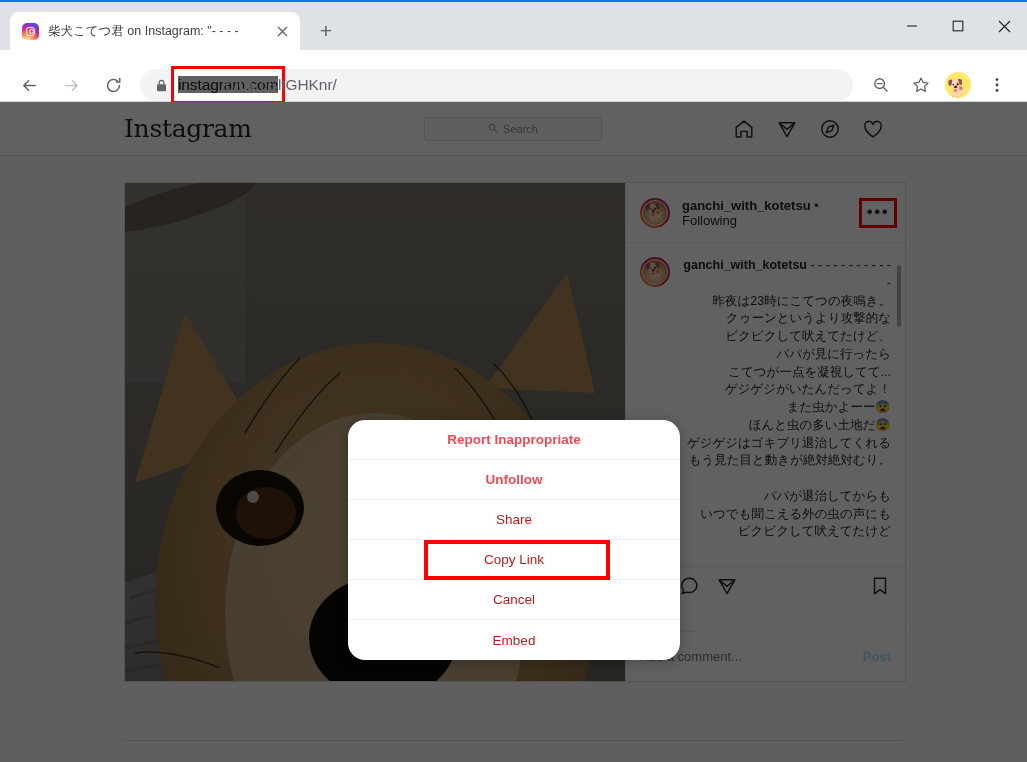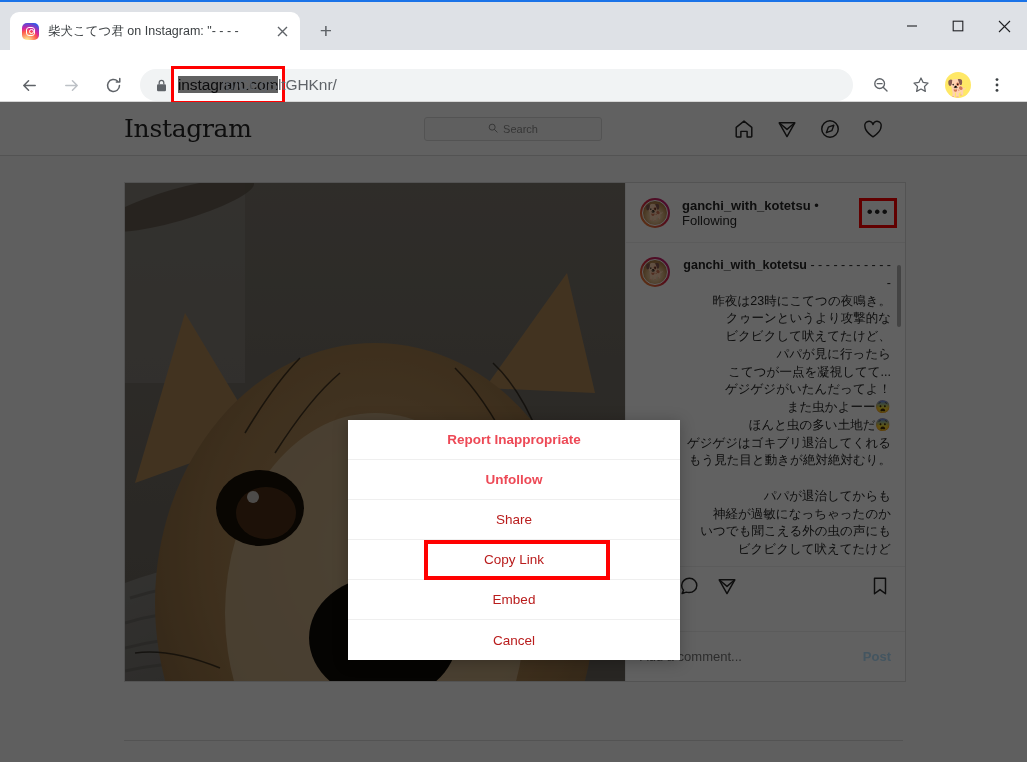--- a/index.html
+++ b/index.html
@@ -220,21 +220,21 @@
 
   
   .dim {
     position: absolute; inset: 0; background: rgba(0,0,0,0.62);
     z-index: 20;
     padding-left: 43px;
   }
   .modal {
     position: absolute; z-index: 30;
     left: 348px; top: 420px; width: 332px;
-    background: #ffffff; border-radius: 0; overflow: hidden;
+    background: #ffffff; border-radius: 17px; overflow: hidden;
     box-shadow: 0 2px 14px rgba(0,0,0,.25);
     text-align: center;
   }
   .modal-item {
     height: 40px; display: flex; align-items: center; justify-content: center;
     font-size: 13.5px; color: #b91c1c; border-bottom: 1px solid #efefef;
     position: relative;
   }
   .modal-item:last-child { border-bottom: 0; }
   .modal-item.danger { color: #ed4956; font-weight: 700; }
@@ -468,21 +468,20 @@
                       <div class="cap-line">ビクビクして吠えてたけど、</div>
                       <div class="cap-line">パパが見に行ったら</div>
                       <div class="cap-line">こてつが一点を凝視してて...</div>
                       <div class="cap-line">ゲジゲジがいたんだってよ！</div>
                       <div class="cap-line">また虫かよーー😨</div>
                       <div class="cap-line">ほんと虫の多い土地だ😨</div>
                       <div class="cap-line">ゲジゲジはゴキブリ退治してくれる</div>
                       <div class="cap-line">もう見た目と動きが絶対絶対むり。</div>
                       <div class="cap-line">&nbsp;</div>
                       <div class="cap-line">パパが退治してからも</div>
-                      <div class="cap-line">神経が過敏になっちゃったのか</div>
                       <div class="cap-line">いつでも聞こえる外の虫の声にも</div>
                       <div class="cap-line">ビクビクして吠えてたけど</div>
                     </div>
                 </div>
               </div>
               <div class="scrollbar-track">
                 <div class="scrollbar-thumb"></div>
               </div>
             </div>
 
@@ -529,19 +528,19 @@
 
     <div class="dim"></div>
   </div>
 
   <div class="modal">
     <div id="modal-items">
         <div class="modal-item danger">Report Inappropriate</div>
         <div class="modal-item danger">Unfollow</div>
         <div class="modal-item">Share</div>
         <div class="modal-item">Copy Link</div>
+        <div class="modal-item">Cancel</div>
         <div class="modal-item">Embed</div>
-        <div class="modal-item">Cancel</div>
       </div>
   </div>
   <div class="copy-hl"></div>
 
 </div>
 
 </body></html>

